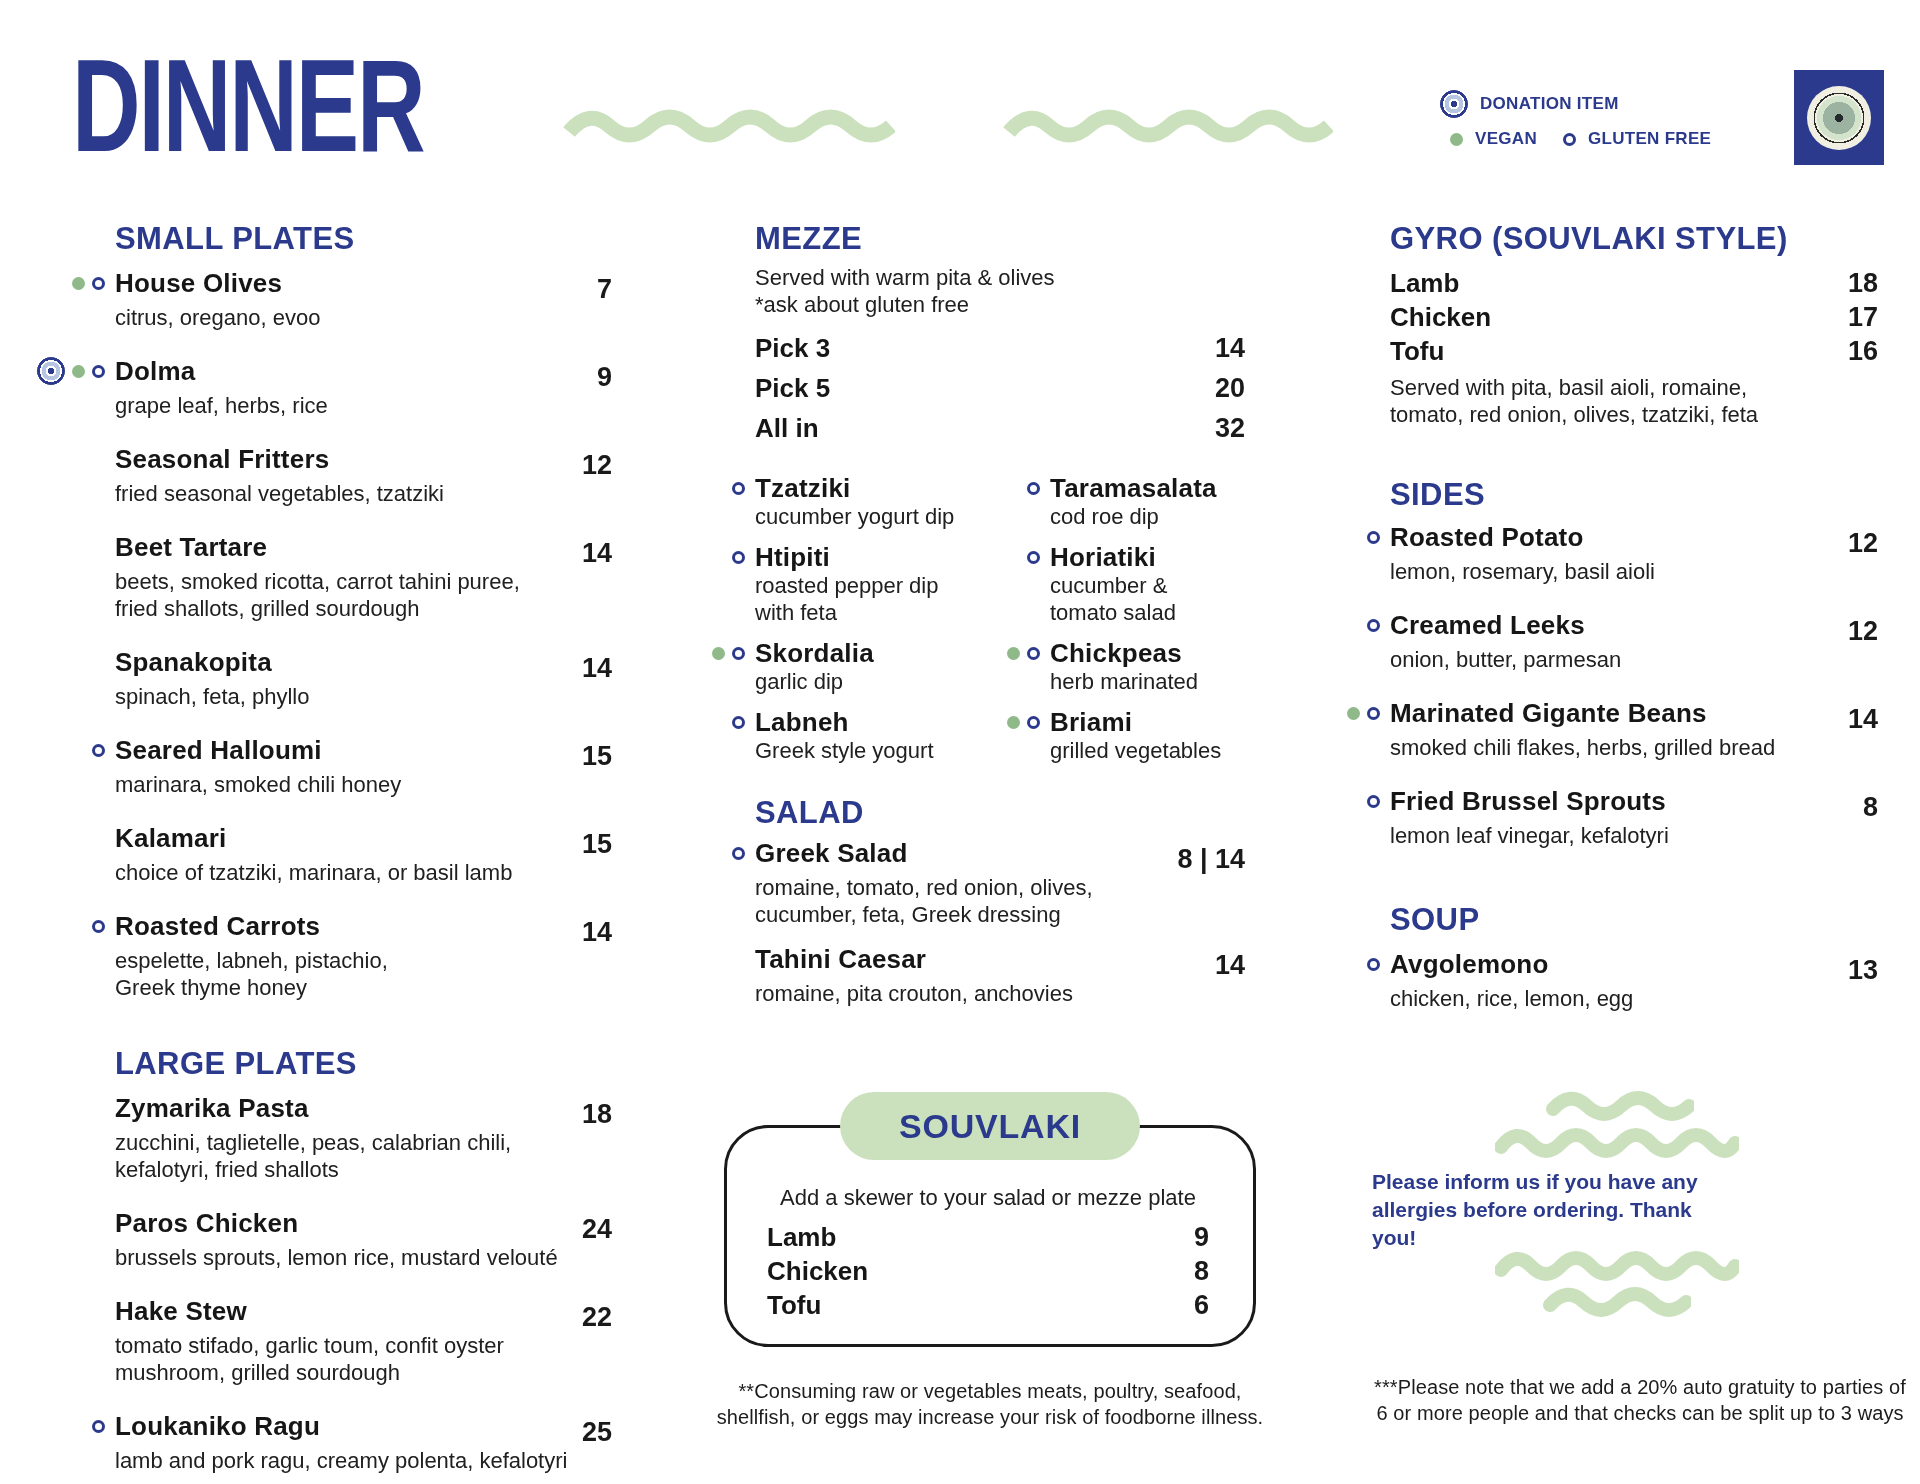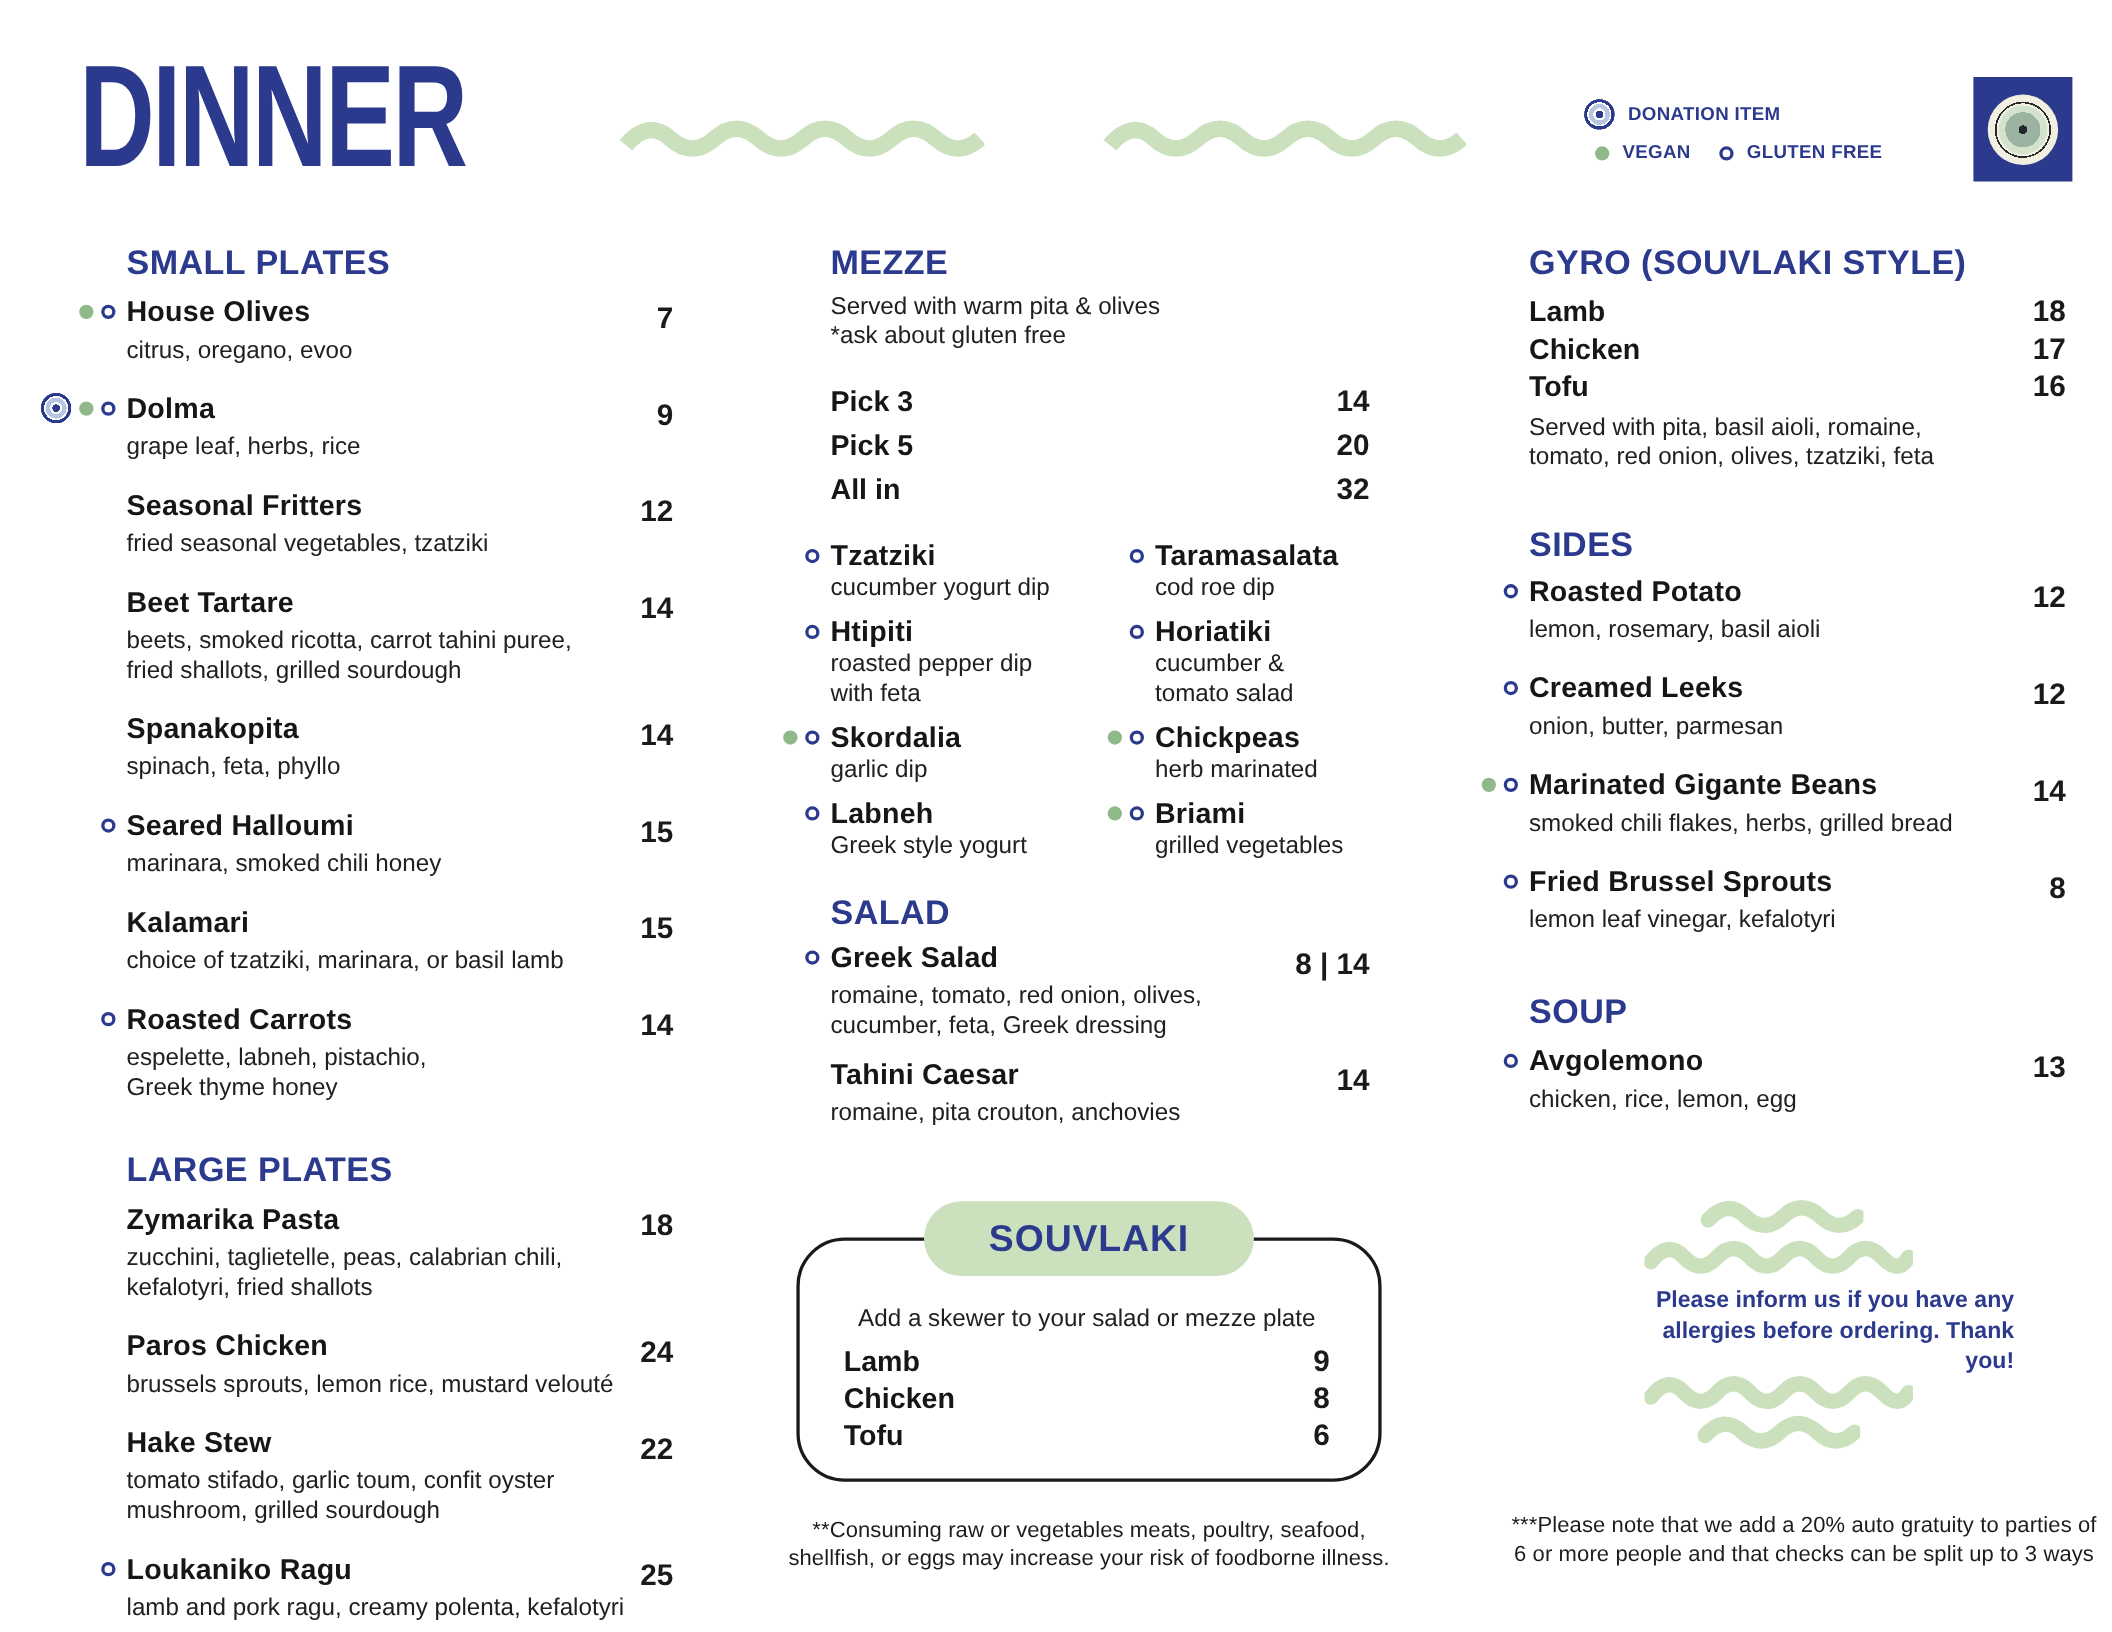--- a/index.html
+++ b/index.html
@@ -83,21 +83,21 @@
   .item .price{font-weight:bold;font-size:27px;line-height:30px;margin-top:6px;color:#1a1a1a;white-space:nowrap;}
   .item .desc{font-size:22px;line-height:27px;color:#202020;}
   .icons{
     position:absolute;left:-10px;top:0;height:30px;
     transform:translateX(-100%);
     display:flex;align-items:center;gap:7px;white-space:nowrap;
   }
 
   
   .mezze-note{font-size:22px;line-height:27px;color:#202020;margin-top:10px;}
-  .pick-block{margin-top:30px;}
+  .pick-block{margin-top:13px;}
   .pick-row{display:flex;justify-content:space-between;align-items:flex-start;margin-bottom:6px;}
   .pick-label{font-weight:bold;font-size:26px;line-height:34px;color:#161616;}
   .pick-price{font-weight:bold;font-size:27px;line-height:34px;color:#1a1a1a;}
   .mezze-grid{display:flex;margin-top:28px;}
   .mezze-col{width:250px;}
   .mezze-col.right{margin-left:45px;width:195px;}
   .mezze-grid .item{margin-bottom:12px;}
   .salad-section{margin-top:22px;}
 
   
@@ -128,21 +128,21 @@
   .soup-section{margin-top:56px;}
   .col3 .section-heading{margin-bottom:12px;}
   .col3 .gyro-heading{margin-bottom:12px;}
 
   
   .wave-r1{left:1546px;top:1085px;width:148px;height:38px;}
   .wave-r2{left:1495px;top:1121px;width:244px;height:40px;}
   .wave-r3{left:1495px;top:1244px;width:244px;height:40px;}
   .wave-r4{left:1543px;top:1281px;width:148px;height:38px;}
   .allergy-note{
-    left:1491px;top:1168px;width:340px;text-align:right;
+    left:1372px;top:1168px;width:340px;text-align:left;
     color:var(--navy);font-weight:bold;font-size:21px;line-height:28px;
   }
 
   .footnote{
     font-size:20px;line-height:26px;color:#1c1c1c;text-align:center;letter-spacing:0.1px;
   }
   .footnote-mezze{left:680px;top:1378px;width:620px;}
   .footnote-right{left:1330px;top:1374px;width:620px;}
 </style>
 </head>

